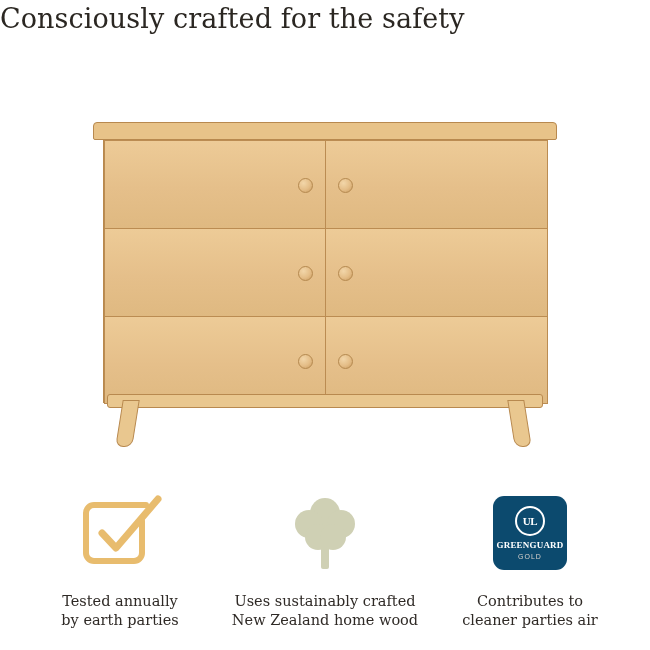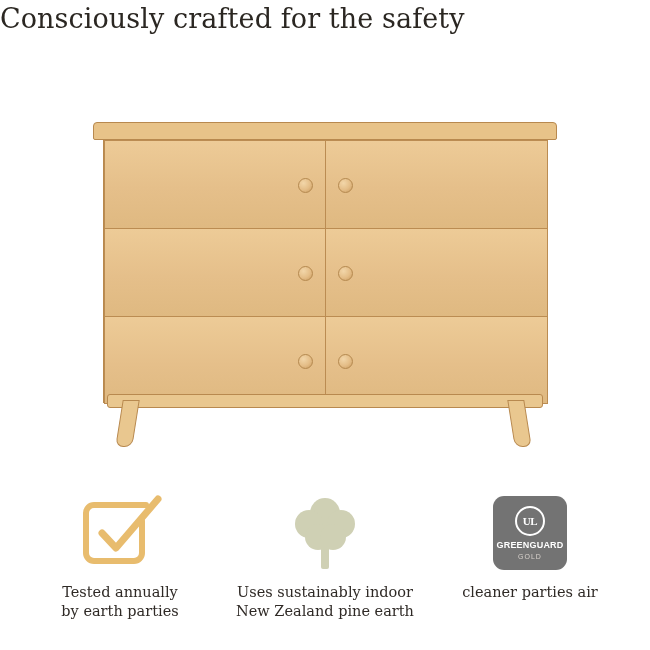--- a/index.html
+++ b/index.html
@@ -153,33 +153,33 @@
     flex-direction: column;
     align-items: center;
   }
   .badge-icon {
     height: 86px;
     display: flex;
     align-items: center;
     justify-content: center;
   }
   .badge-caption {
-    margin-top: 7px;
+    margin-top: 16px;
     text-align: center;
     font-family: "DejaVu Serif", serif;
     font-size: 14.5px;
     line-height: 19px;
     color: #2f2a26;
   }
 
   
   .gg {
     width: 74px;
     height: 74px;
-    background: #737373;
+    background: #0c4a6e;
     border-radius: 11px;
     display: flex;
     flex-direction: column;
     align-items: center;
     justify-content: center;
     color: #ffffff;
   }
   .gg-ul {
     width: 26px;
     height: 26px;
@@ -189,21 +189,21 @@
     align-items: center;
     justify-content: center;
     font-family: "Liberation Serif", serif;
     font-size: 11px;
     font-weight: bold;
     letter-spacing: -0.5px;
     line-height: 1;
   }
   .gg-name {
     margin-top: 4px;
-    font-family: Liberation Sans, sans-serif;
+    font-family: Liberation Serif, serif;
     font-size: 9px;
     font-weight: bold;
     letter-spacing: 0.2px;
   }
   .gg-sub {
     margin-top: 3px;
     font-family: "Liberation Sans", sans-serif;
     font-size: 7px;
     letter-spacing: 1px;
     color: #d8d2cd;
@@ -272,31 +272,32 @@
           <circle cx="40" cy="22" r="15"></circle>
           <circle cx="24" cy="33" r="14"></circle>
           <circle cx="56" cy="33" r="14"></circle>
           <circle cx="33" cy="46" r="13"></circle>
           <circle cx="48" cy="46" r="13"></circle>
           <rect x="36" y="48" width="8" height="30" rx="2"></rect>
         </g>
       </svg>
     </div>
     <div class="badge-caption">
-      <div>Uses sustainably indoor</div>
-      <div>New Zealand pine earth</div>
+      <div>Uses sustainably crafted</div>
+      <div>New Zealand home wood</div>
     </div>
   </div>
 
   <div class="badge">
     <div class="badge-icon">
       <div class="gg">
         <div class="gg-ul">UL</div>
         <div class="gg-name">GREENGUARD</div>
         <div class="gg-sub">GOLD</div>
       </div>
     </div>
     <div class="badge-caption">
+      <div>Contributes to</div>
       <div>cleaner parties air</div>
     </div>
   </div>
 
 </div>
 
 </body></html>

